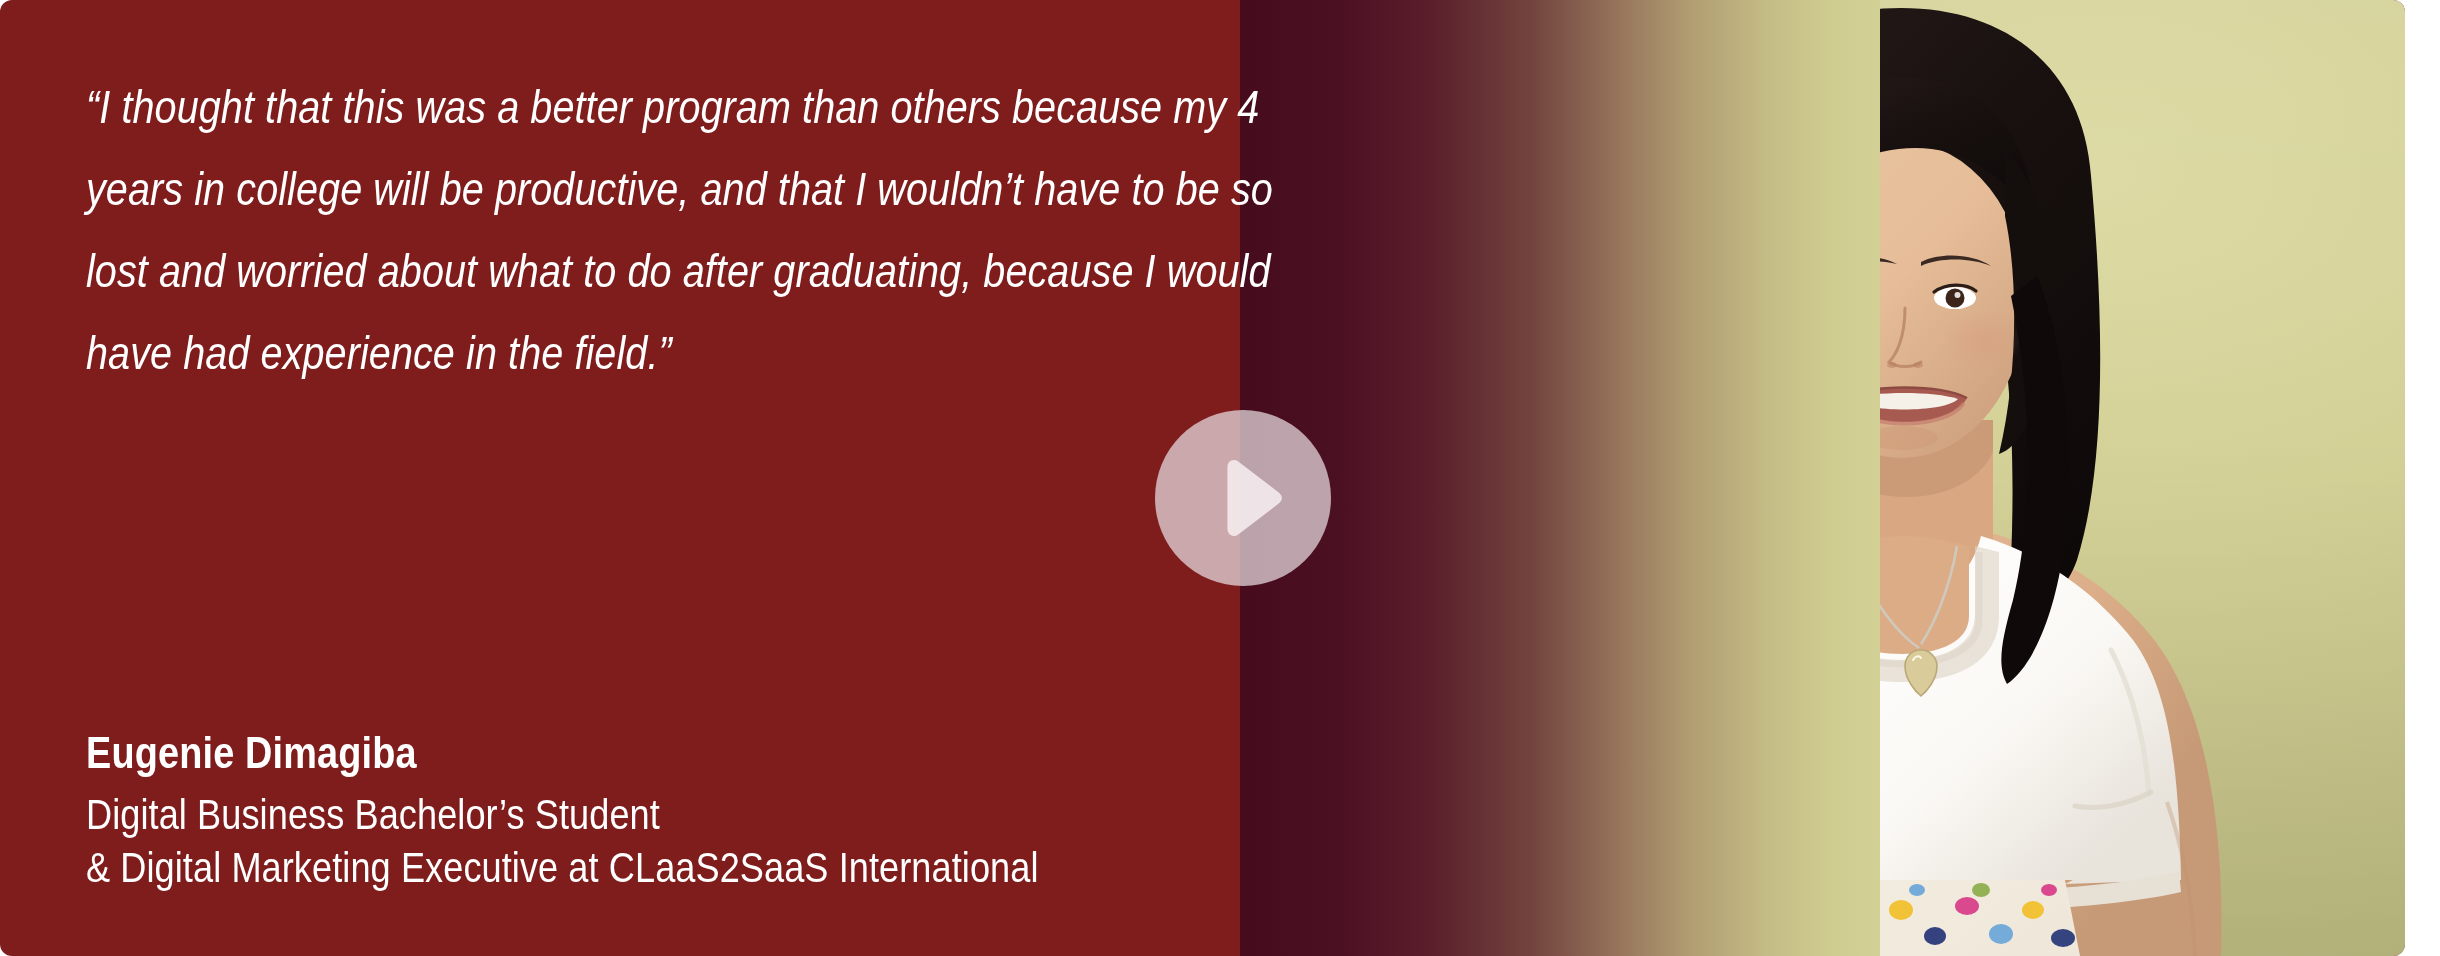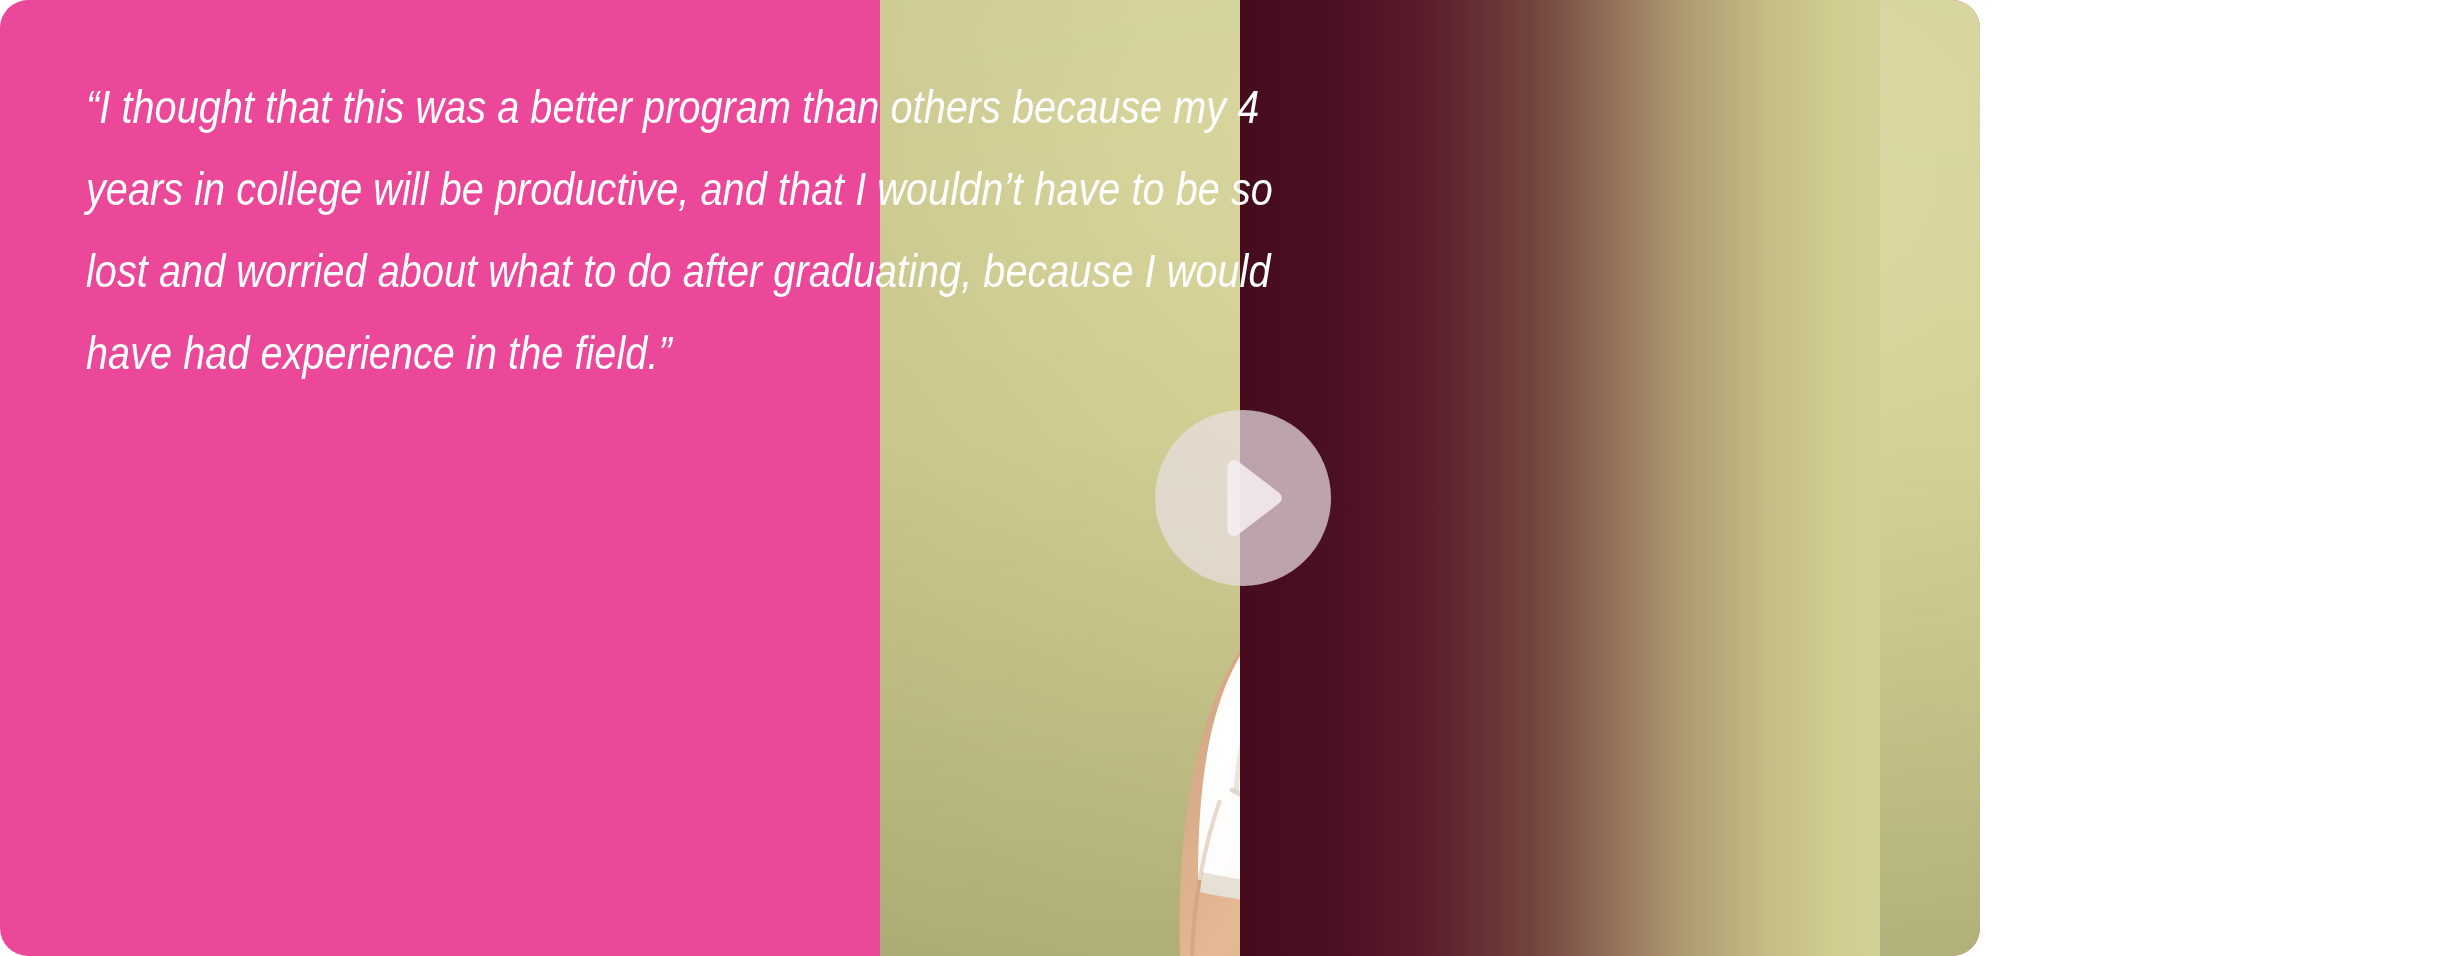--- a/index.html
+++ b/index.html
@@ -10,25 +10,25 @@
   }
   body {
     width: 2440px;
     height: 956px;
     overflow: hidden;
     font-family: "Liberation Sans", sans-serif;
   }
 
   .testimonial-card {
     position: relative;
-    width: 1980px;
-    height: 956px;
-    border-radius: 28px;
+    width: 2405px;
+    height: 956px;
+    border-radius: 12px;
     overflow: hidden;
-    background: #ec4899;
+    background: #7f1d1d;
   }
 
   
   .photo-panel {
     position: absolute;
     top: 0;
     right: 0;
     width: 1100px;
     height: 956px;
     overflow: hidden;
@@ -359,20 +359,27 @@
       </svg>
     </div>
   </div>
 
   <div class="gradient-fade"></div>
 
   <div class="content">
 
     <blockquote class="quote">“I thought that this was a better program than others because my 4 years in college will be productive, and that I wouldn’t have to be so lost and worried about what to do after graduating, because I would have had experience in the field.”</blockquote>
 
+    <div class="attribution">
+      <div class="person-name">Eugenie Dimagiba</div>
+      <div class="person-role">
+        <span class="role-line">Digital Business Bachelor’s Student</span>
+        <span class="role-line">&amp; Digital Marketing Executive at CLaaS2SaaS International</span>
+      </div>
+    </div>
   </div>
 
   <button class="play-button" aria-label="Play video testimonial">
     <svg class="play-triangle" viewBox="0 0 100 100" aria-hidden="true">
       <path d="M26 16
                C26 9 32 5.5 38 9.5
                L82 43
                C88 47 88 53 82 57
                L38 90.5
                C32 94.5 26 91 26 84 Z" fill="rgba(246,238,241,0.86)"></path>

